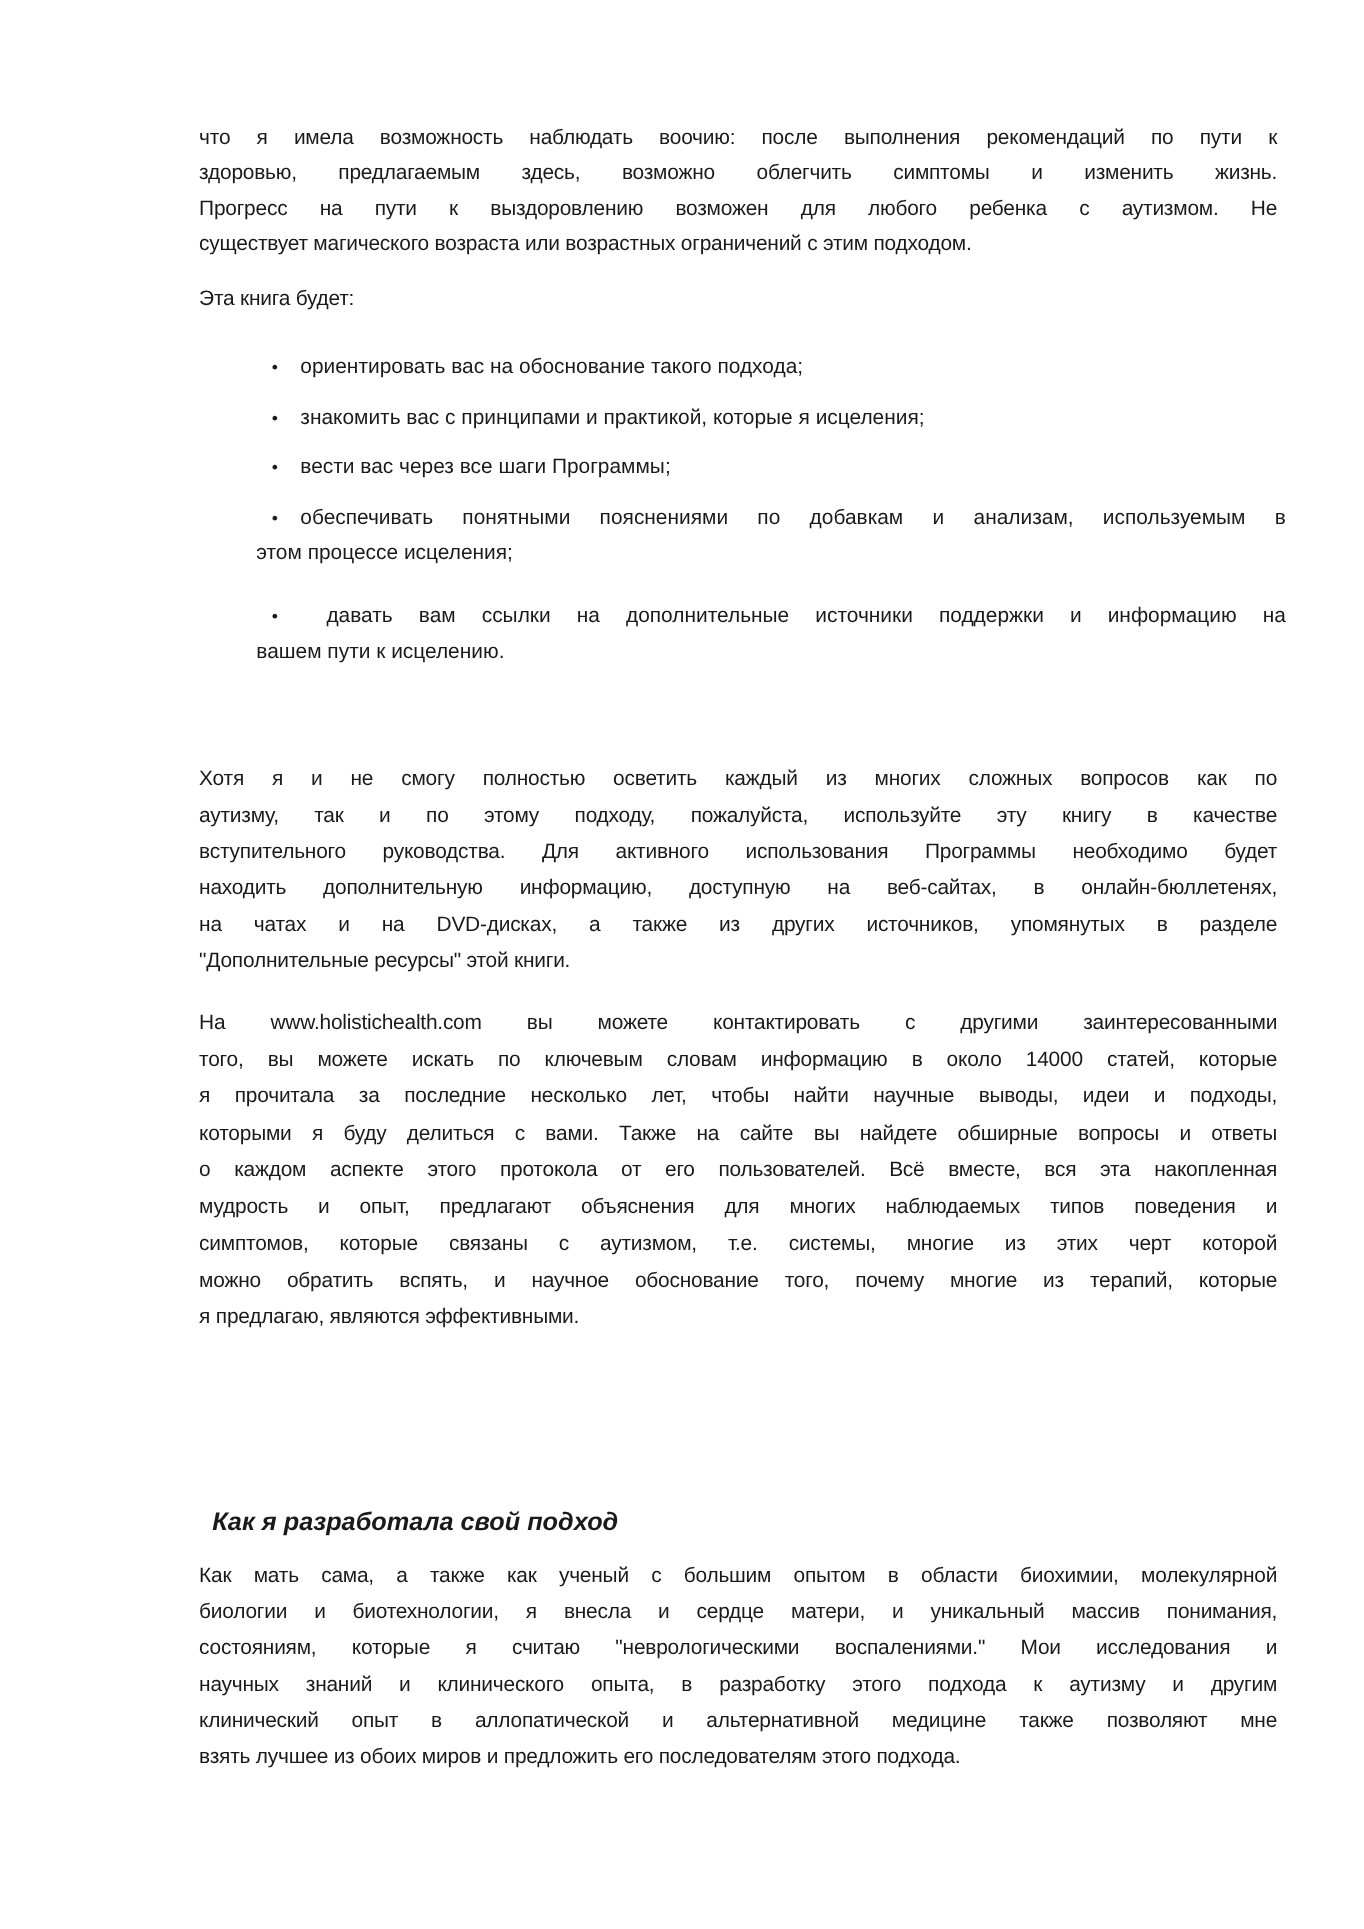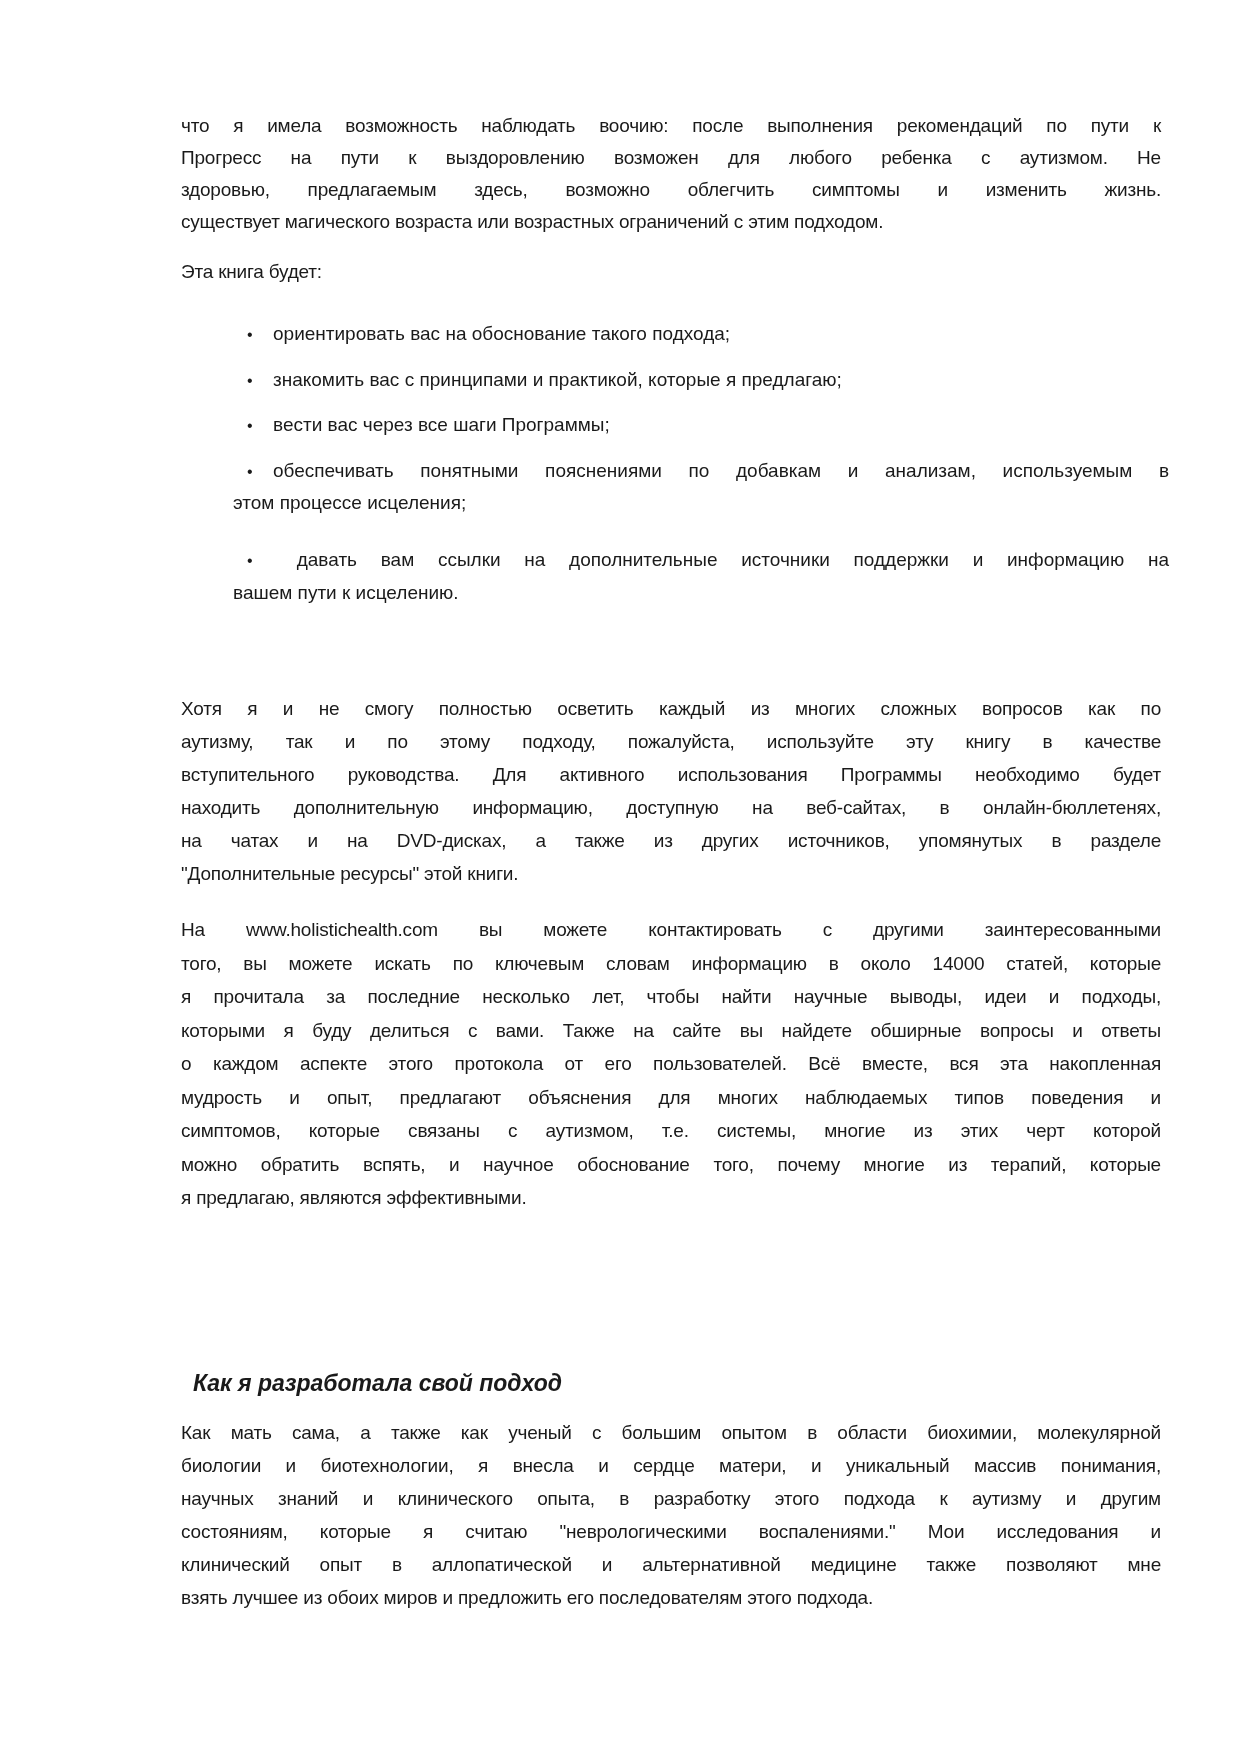--- a/index.html
+++ b/index.html
@@ -80,34 +80,34 @@
       margin: 16px;
     }
   </style>
 </head>
 <body>
 
 <div class="page">
 
   <div class="para" style="top:106px; line-height:32px;">
     <span class="line">что я имела возможность наблюдать воочию: после выполнения рекомендаций по пути к</span>
+    <span class="line">здоровью, предлагаемым здесь, возможно облегчить симптомы и изменить жизнь.</span>
     <span class="line">Прогресс на пути к выздоровлению возможен для любого ребенка с аутизмом. Не</span>
-    <span class="line">здоровью, предлагаемым здесь, возможно облегчить симптомы и изменить жизнь.</span>
     <span class="line last">существует магического возраста или возрастных ограничений с этим подходом.</span>
   </div>
 
   <div class="para" style="top:250px;">
     <span class="line last">Эта книга будет:</span>
   </div>
 
   <div class="bullet-item" style="top:304px;">
     <span class="dot">•</span><span>ориентировать вас на  обоснование такого подхода;</span>
   </div>
   <div class="bullet-item" style="top:350px;">
-    <span class="dot">•</span><span>знакомить вас с принципами и практикой, которые я предлагаю;</span>
+    <span class="dot">•</span><span>знакомить вас с принципами и практикой, которые я исцеления;</span>
   </div>
   <div class="bullet-item" style="top:395px;">
     <span class="dot">•</span><span>вести вас через все шаги Программы;</span>
   </div>
   <div class="bullet-item bullet-wide" style="top:441px;">
     <span class="dot">•</span><span>обеспечивать понятными пояснениями по добавкам и анализам, используемым в</span>
   </div>
   <div class="bullet-cont" style="top:485px;">
     <span>этом процессе  исцеления;</span>
   </div>
@@ -137,19 +137,19 @@
     <span class="line">симптомов, которые связаны с аутизмом, т.е. системы, многие из этих черт которой</span>
     <span class="line">можно обратить вспять, и научное обоснование того, почему многие из терапий, которые</span>
     <span class="line last">я предлагаю, являются эффективными.</span>
   </div>
 
   <h2 class="heading">Как я разработала свой подход</h2>
 
   <div class="para" style="top:1412px; line-height:33px;">
     <span class="line">Как мать сама, а также как ученый с большим опытом в области биохимии, молекулярной</span>
     <span class="line">биологии и биотехнологии, я внесла и сердце матери, и уникальный массив понимания,</span>
+    <span class="line">состояниям, которые я считаю "неврологическими воспалениями." Мои исследования и</span>
     <span class="line">научных знаний и клинического опыта, в разработку этого подхода к аутизму и другим</span>
-    <span class="line">состояниям, которые я считаю "неврологическими воспалениями." Мои исследования и</span>
     <span class="line">клинический опыт в аллопатической и альтернативной медицине также позволяют мне</span>
     <span class="line last">взять лучшее из обоих миров и предложить его последователям этого подхода.</span>
   </div>
 
 </div>
 
 </body></html>

